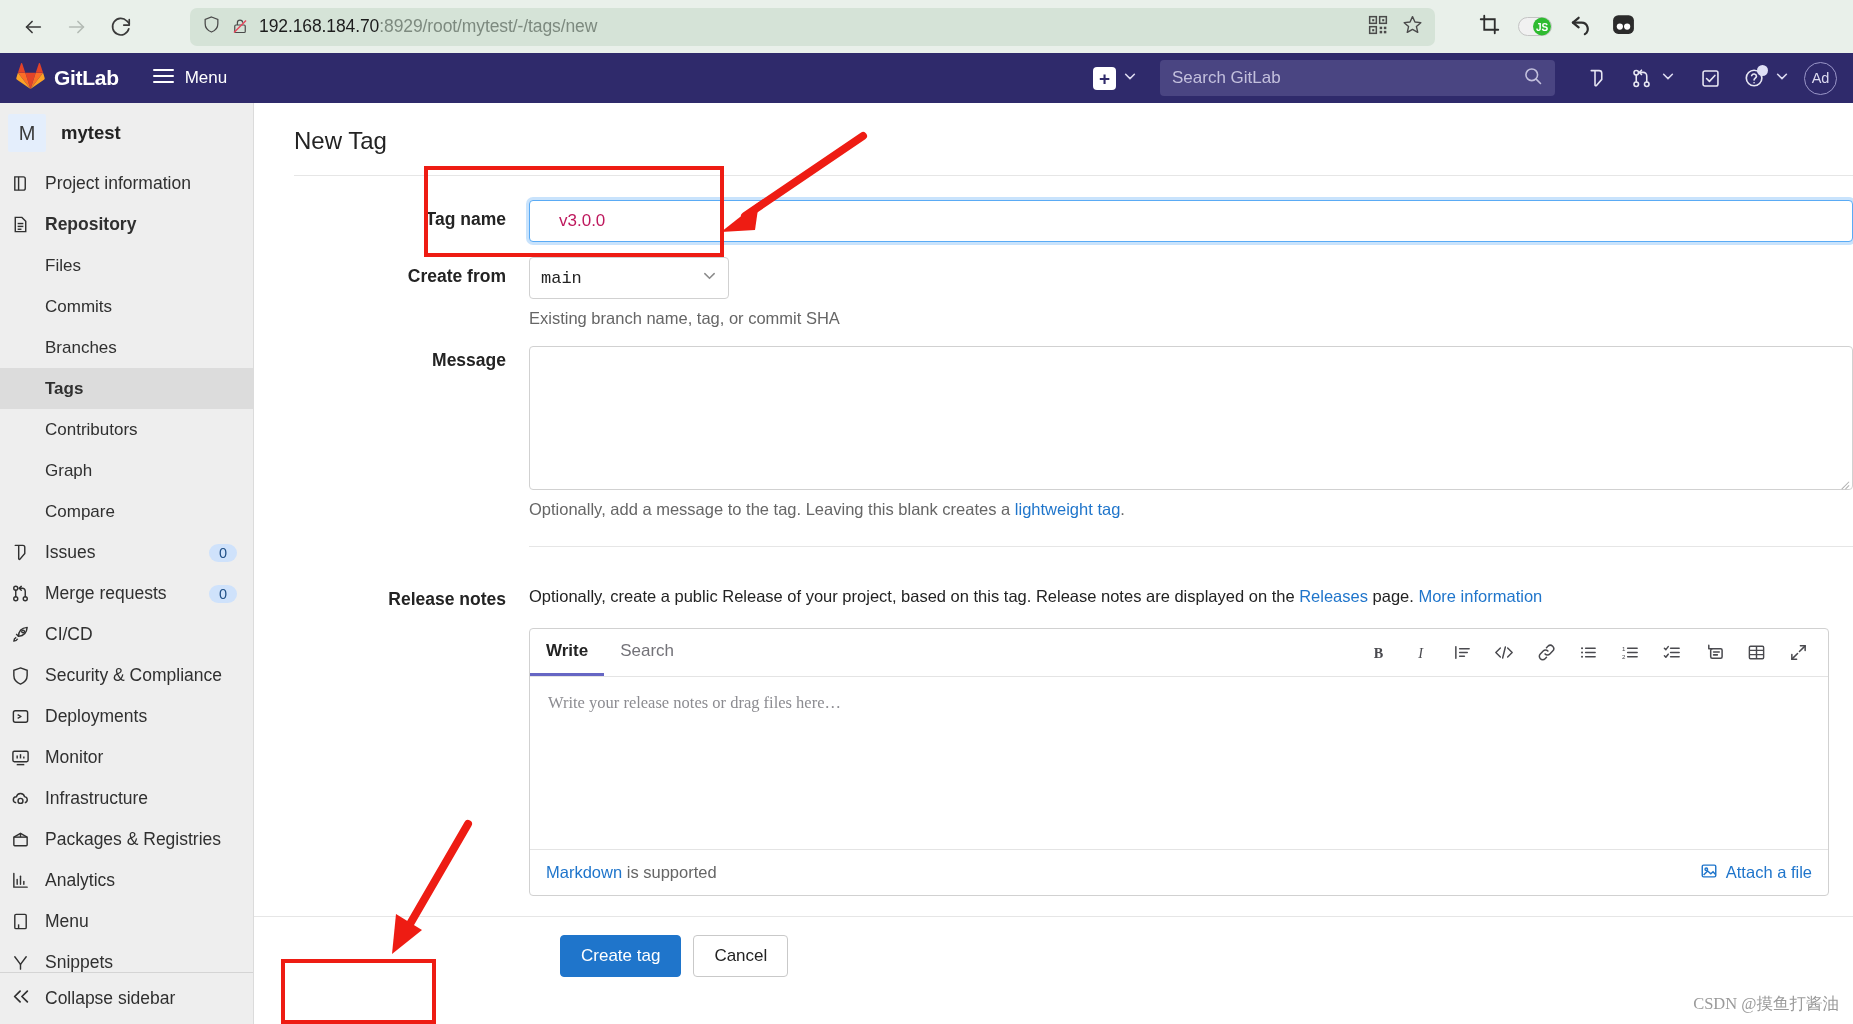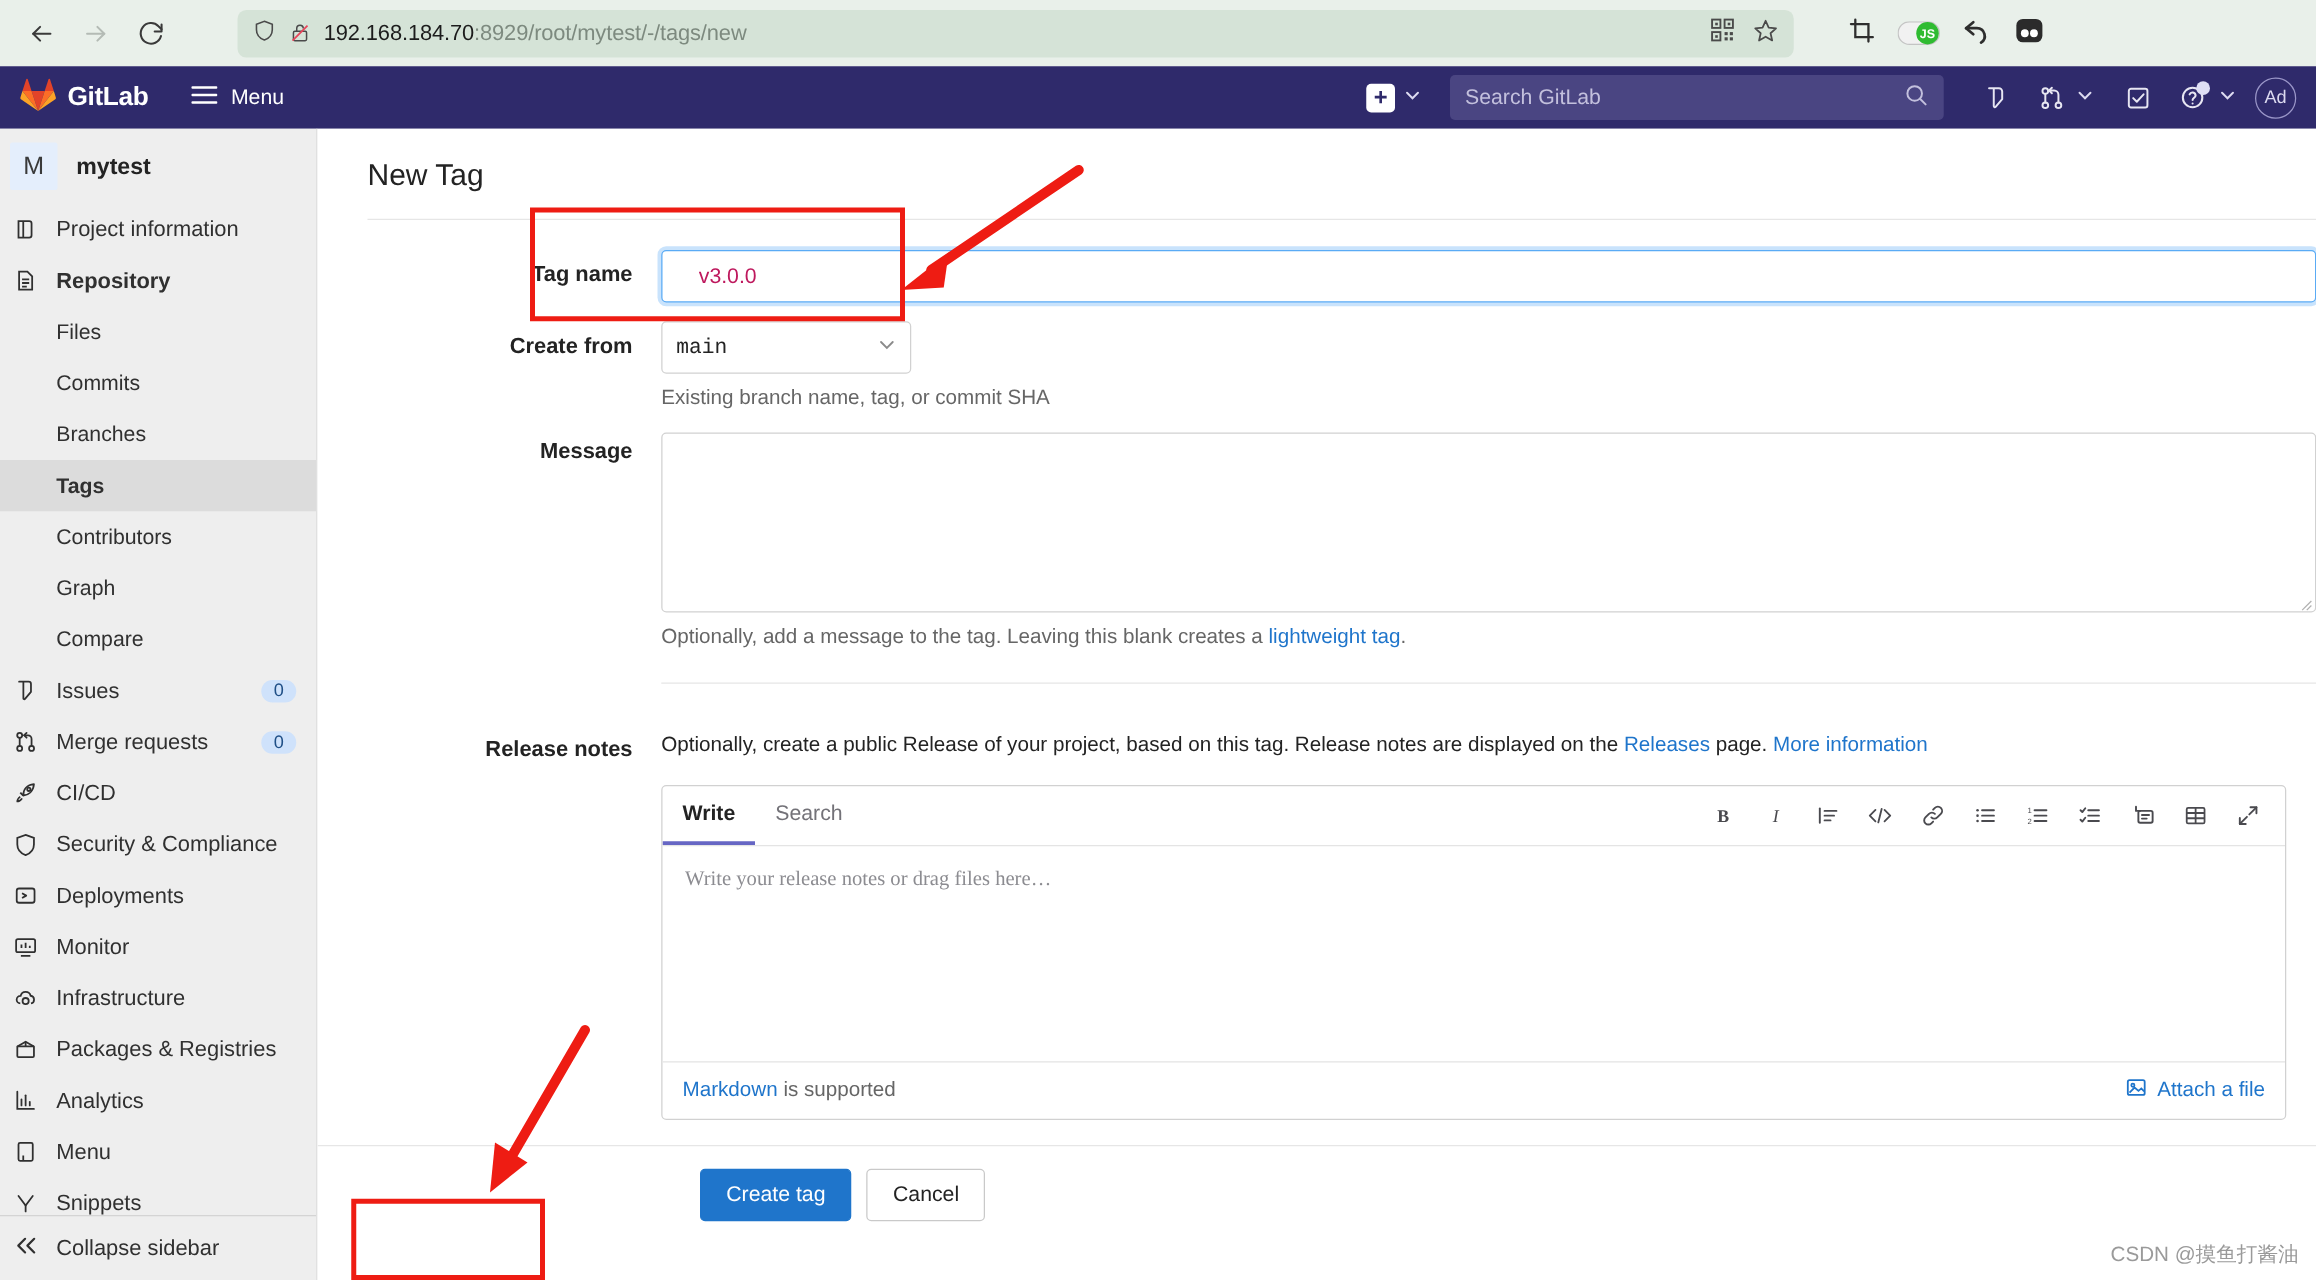--- a/index.html
+++ b/index.html
@@ -312,21 +312,21 @@
   
   .anno-box {
     position: absolute;
     border: 4px solid #ee1c13;
     pointer-events: none;
     z-index: 40;
   }
   .anno-arrow { position: absolute; z-index: 41; pointer-events: none; }
   .watermark {
     position: absolute; right: 14px; bottom: 9px;
-    font-size: 16.5px; color: #9a9a9a; z-index: 50;
+    font-size: 16.5px; color: #9a9a9a; z-index: 50; font-family: Liberation Serif, serif;
   }
 </style>
 </head>
 <body>
 
 <div class="browser-bar">
   <div class="nav-btn">
     <svg width="22" height="22" viewBox="0 0 24 24" fill="none" stroke="currentColor" stroke-width="1.8" stroke-linecap="round" stroke-linejoin="round">
         <line x1="20" y1="12" x2="5" y2="12"></line>
         <polyline points="11 18 5 12 11 6"></polyline>

